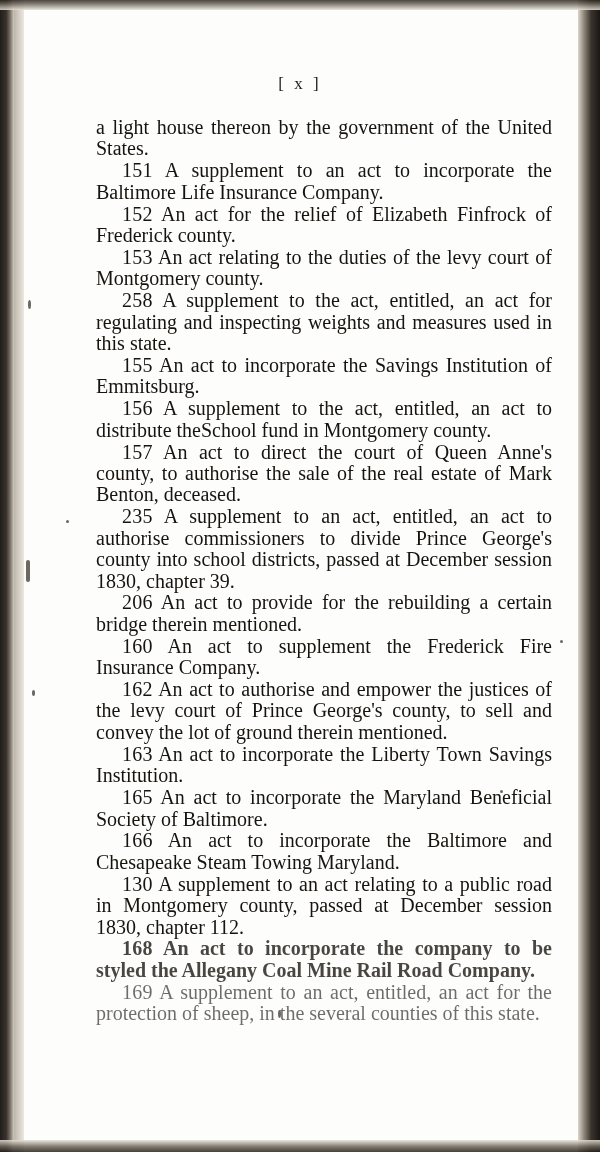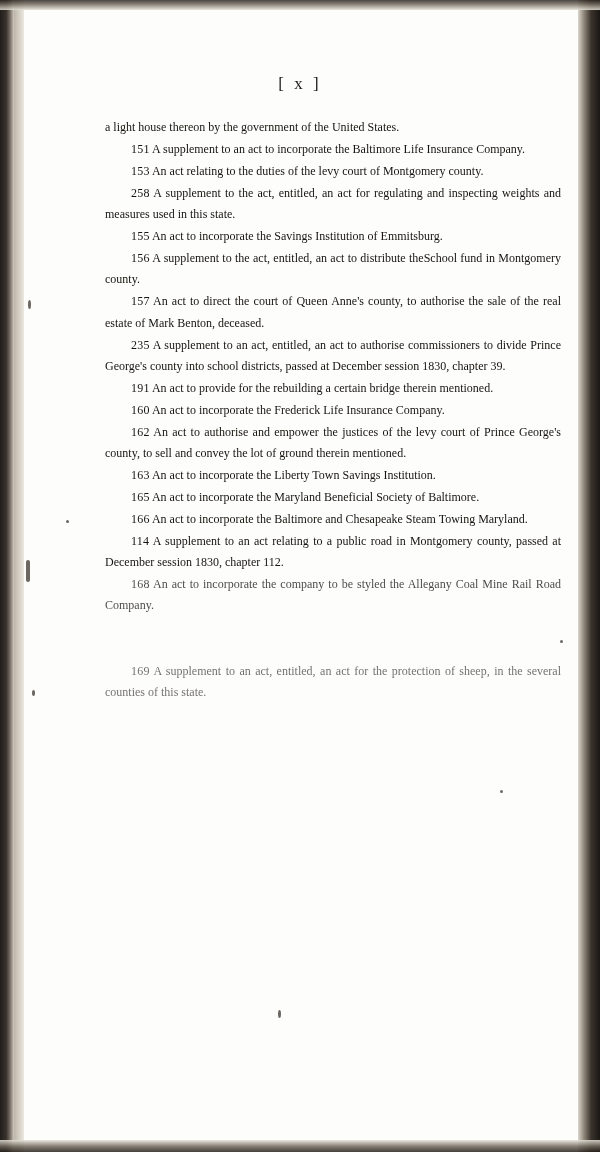--- a/index.html
+++ b/index.html
@@ -65,45 +65,45 @@
     top: 74px;
     left: 0;
     width: 600px;
     text-align: center;
     font-size: 17px;
     letter-spacing: 3px;
     color: #1d1a16;
   }
   .textblock {
     position: absolute;
-    left: 105px;
+    left: 96px;
     top: 117px;
     width: 456px;
     color: #17140f;
-    font-size: 12px;
+    font-size: 20px;
     line-height: 21.4px;
     text-align: justify;
     text-justify: inter-word;
   }
   .entry {
     margin: 0 0 0.5px 0;
     text-indent: 26px;
   }
   .entry.cont {
     text-indent: 0;
   }
   .num {
     letter-spacing: 0.2px;
   }
   .faint {
     opacity: 0.78;
+    font-weight: bold;
   }
   .fainter {
     opacity: 0.62;
-    margin-top: 44px;
   }
 </style>
 </head>
 <body>
 
 <div class="page">
 
   <div class="edge-left"></div>
   <div class="edge-left-2"></div>
   <div class="edge-right"></div>
@@ -121,48 +121,49 @@
   <div class="content">
 
     <div class="folio">[ x ]</div>
 
     <div class="textblock">
 
       <p class="entry cont"><span>a light house thereon by the government of the United States.</span></p>
 
       <p class="entry"><span class="num">151</span> <span>A supplement to an act to incorporate the Baltimore Life Insurance Company.</span></p>
 
+      <p class="entry"><span class="num">152</span> <span>An act for the relief of Elizabeth Finfrock of Frederick county.</span></p>
 
       <p class="entry"><span class="num">153</span> <span>An act relating to the duties of the levy court of Montgomery county.</span></p>
 
       <p class="entry"><span class="num">258</span> <span>A supplement to the act, entitled, an act for regulating and inspecting weights and measures used in this state.</span></p>
 
       <p class="entry"><span class="num">155</span> <span>An act to incorporate the Savings Institution of Emmitsburg.</span></p>
 
       <p class="entry"><span class="num">156</span> <span>A supplement to the act, entitled, an act to distribute theSchool fund in Montgomery county.</span></p>
 
       <p class="entry"><span class="num">157</span> <span>An act to direct the court of Queen Anne's county, to authorise the sale of the real estate of Mark Benton, deceased.</span></p>
 
       <p class="entry"><span class="num">235</span> <span>A supplement to an act, entitled, an act to authorise commissioners to divide Prince George's county into school districts, passed at December session 1830, chapter 39.</span></p>
 
-      <p class="entry"><span class="num">191</span> <span>An act to provide for the rebuilding a certain bridge therein mentioned.</span></p>
+      <p class="entry"><span class="num">206</span> <span>An act to provide for the rebuilding a certain bridge therein mentioned.</span></p>
 
-      <p class="entry"><span class="num">160</span> <span>An act to incorporate the Frederick Life Insurance Company.</span></p>
+      <p class="entry"><span class="num">160</span> <span>An act to supplement the Frederick Fire Insurance Company.</span></p>
 
 
       <p class="entry"><span class="num">162</span> <span>An act to authorise and empower the justices of the levy court of Prince George's county, to sell and convey the lot of ground therein mentioned.</span></p>
 
       <p class="entry"><span class="num">163</span> <span>An act to incorporate the Liberty Town Savings Institution.</span></p>
 
 
       <p class="entry"><span class="num">165</span> <span>An act to incorporate the Maryland Beneficial Society of Baltimore.</span></p>
 
       <p class="entry"><span class="num">166</span> <span>An act to incorporate the Baltimore and Chesapeake Steam Towing Maryland.</span></p>
 
-      <p class="entry"><span class="num">114</span> <span>A supplement to an act relating to a public road in Montgomery county, passed at December session 1830, chapter 112.</span></p>
+      <p class="entry"><span class="num">130</span> <span>A supplement to an act relating to a public road in Montgomery county, passed at December session 1830, chapter 112.</span></p>
 
       <p class="entry faint"><span class="num">168</span> <span>An act to incorporate the company to be styled the Allegany Coal Mine Rail Road Company.</span></p>
 
       <p class="entry fainter"><span class="num">169</span> <span>A supplement to an act, entitled, an act for the protection of sheep, in the several counties of this state.</span></p>
 
     </div>
   </div>
 </div>
 
 </body></html>

